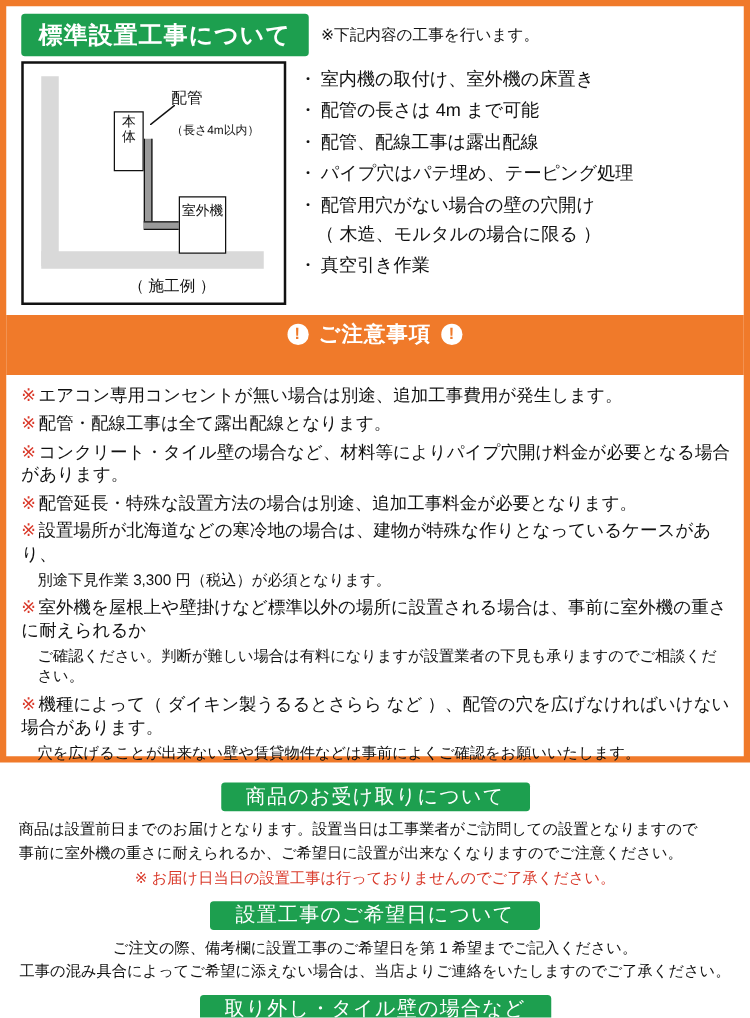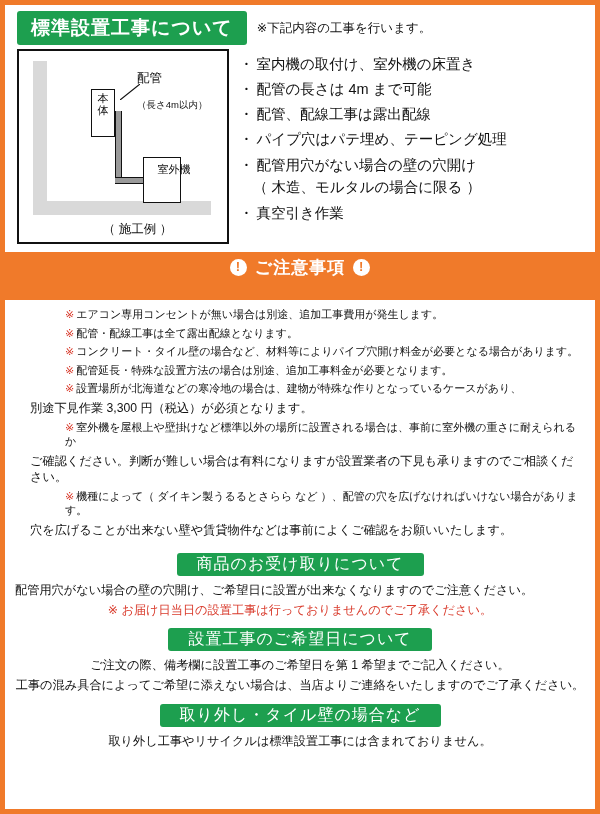--- a/index.html
+++ b/index.html
@@ -9,21 +9,21 @@
   body {
     width: 600px;
     height: 814px;
     background: #ffffff;
     font-family: "Liberation Sans", "DejaVu Sans", sans-serif;
     overflow: hidden;
   }
   .page {
     position: relative;
     width: 600px;
-    height: 814px;
+    height: 610px;
     box-sizing: border-box;
     border: 5px solid #f07a2a;
     background: #ffffff;
     padding: 0;
   }
   
   .header-bar {
     display: flex;
     align-items: center;
     gap: 10px;
@@ -123,21 +123,21 @@
     left: 124px;
     top: 106px;
     width: 38px;
     height: 46px;
     background: #ffffff;
     border: 1.6px solid #111111;
     box-sizing: border-box;
   }
   .outdoor-label {
     position: absolute;
-    left: 138px;
+    left: 126px;
     top: 112px;
     width: 34px;
     font-size: 11px;
     line-height: 1.1;
     color: #111111;
     text-align: center;
   }
   .pipe-label {
     position: absolute;
     left: 118px;
@@ -213,25 +213,24 @@
     font-weight: bold;
     text-align: center;
     vertical-align: 2px;
     margin: 0 8px;
   }
   
   .notes {
     padding: 7px 10px 2px 12px;
   }
   .note {
-    font-size: 11px;
+    font-size: 14px;
     line-height: 1.32;
     margin-bottom: 4px;
     color: #111111;
-    margin-left: 48px;
   }
   .note .star { color: #d93a2b; margin-right: 2px; }
   .note-cont {
     font-size: 12.2px;
     line-height: 1.32;
     margin: 0 0 4px 13px;
     color: #111111;
   }
   
   .sec-head {
@@ -338,21 +337,22 @@
     <div class="note rd"><span class="star">※</span><span>室外機を屋根上や壁掛けなど標準以外の場所に設置される場合は、事前に室外機の重さに耐えられるか</span></div>
     <div class="note-cont rd">ご確認ください。判断が難しい場合は有料になりますが設置業者の下見も承りますのでご相談ください。</div>
     <div class="note rd"><span class="star">※</span><span>機種によって（ ダイキン製うるるとさらら など ）、配管の穴を広げなければいけない場合があります。</span></div>
     <div class="note-cont">穴を広げることが出来ない壁や賃貸物件などは事前によくご確認をお願いいたします。</div>
   </div>
 
   <div class="sec-head">
     <span>商品のお受け取りについて</span>
   </div>
   <div class="sec-body">
-    <p>配管用穴がない場合の壁の穴開け、ご希望日に設置が出来なくなりますのでご注意ください。</p>
+    <p>商品は設置前日までのお届けとなります。設置当日は工事業者がご訪問しての設置となりますので</p>
+    <p>事前に室外機の重さに耐えられるか、ご希望日に設置が出来なくなりますのでご注意ください。</p>
     <p class="center red">※ お届け日当日の設置工事は行っておりませんのでご了承ください。</p>
   </div>
 
   <div class="sec-head">
     <span>設置工事のご希望日について</span>
   </div>
   <div class="sec-body center">
     <p>ご注文の際、備考欄に設置工事のご希望日を第 1 希望までご記入ください。</p>
     <p>工事の混み具合によってご希望に添えない場合は、当店よりご連絡をいたしますのでご了承ください。</p>
   </div>

